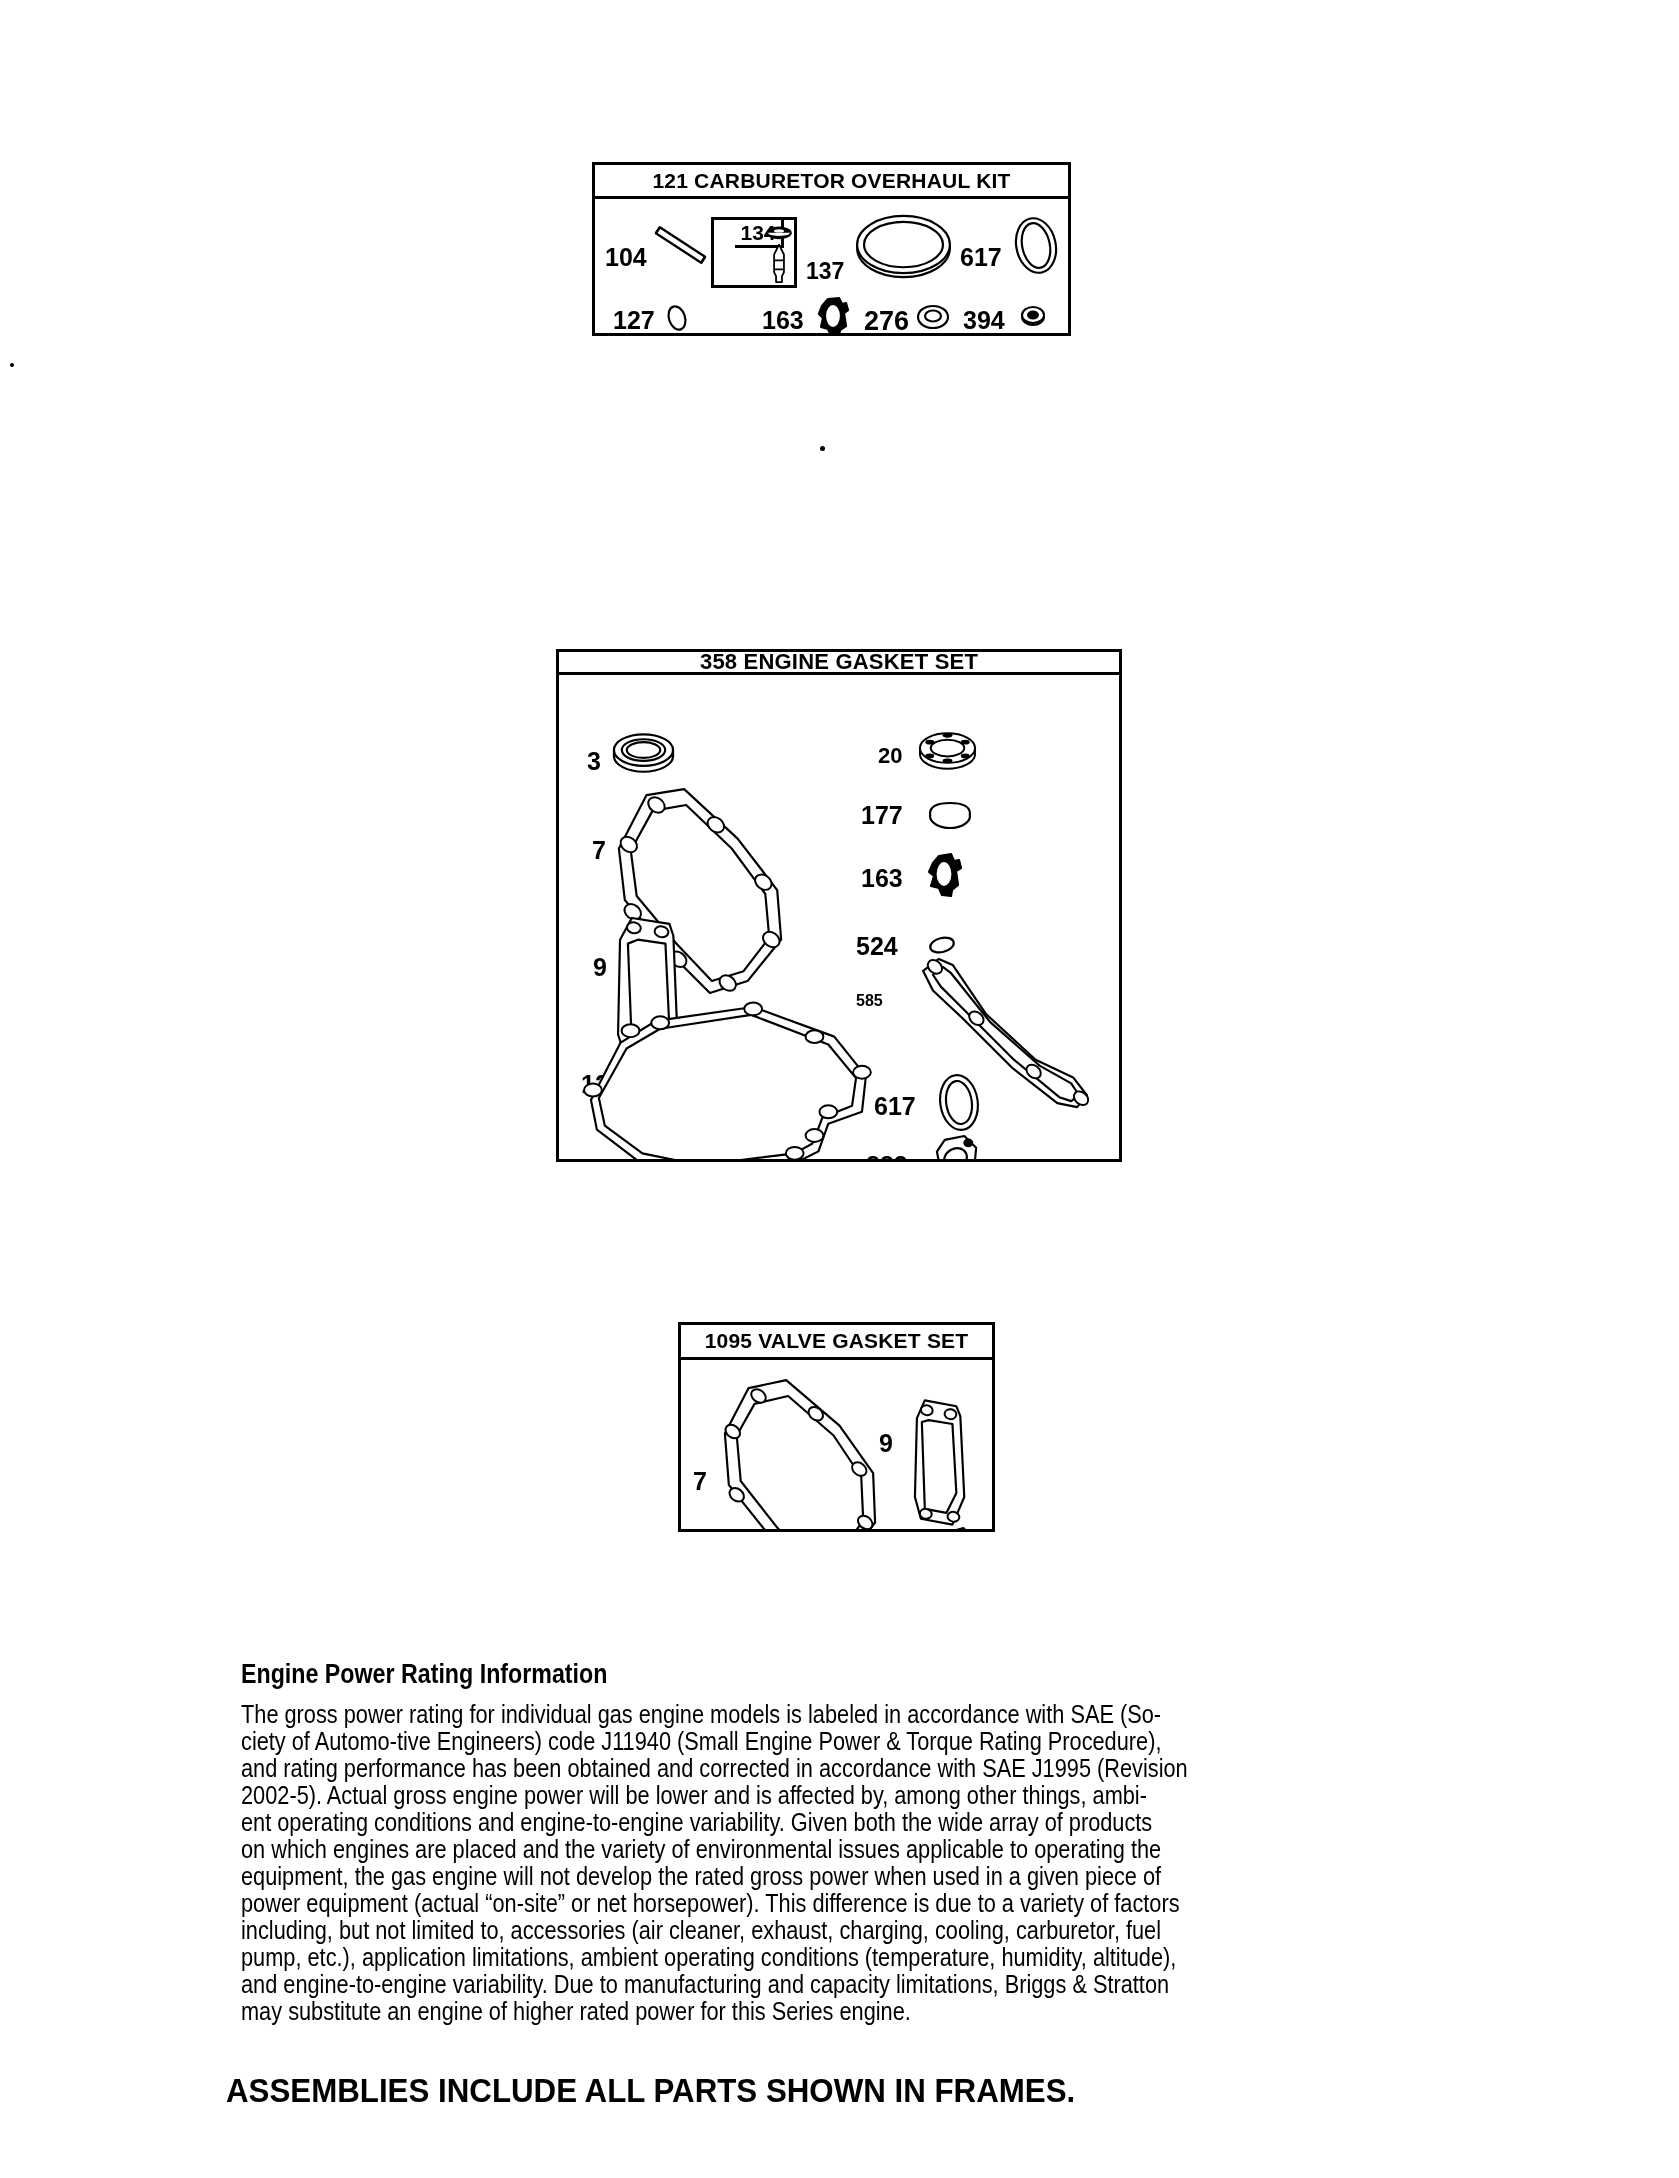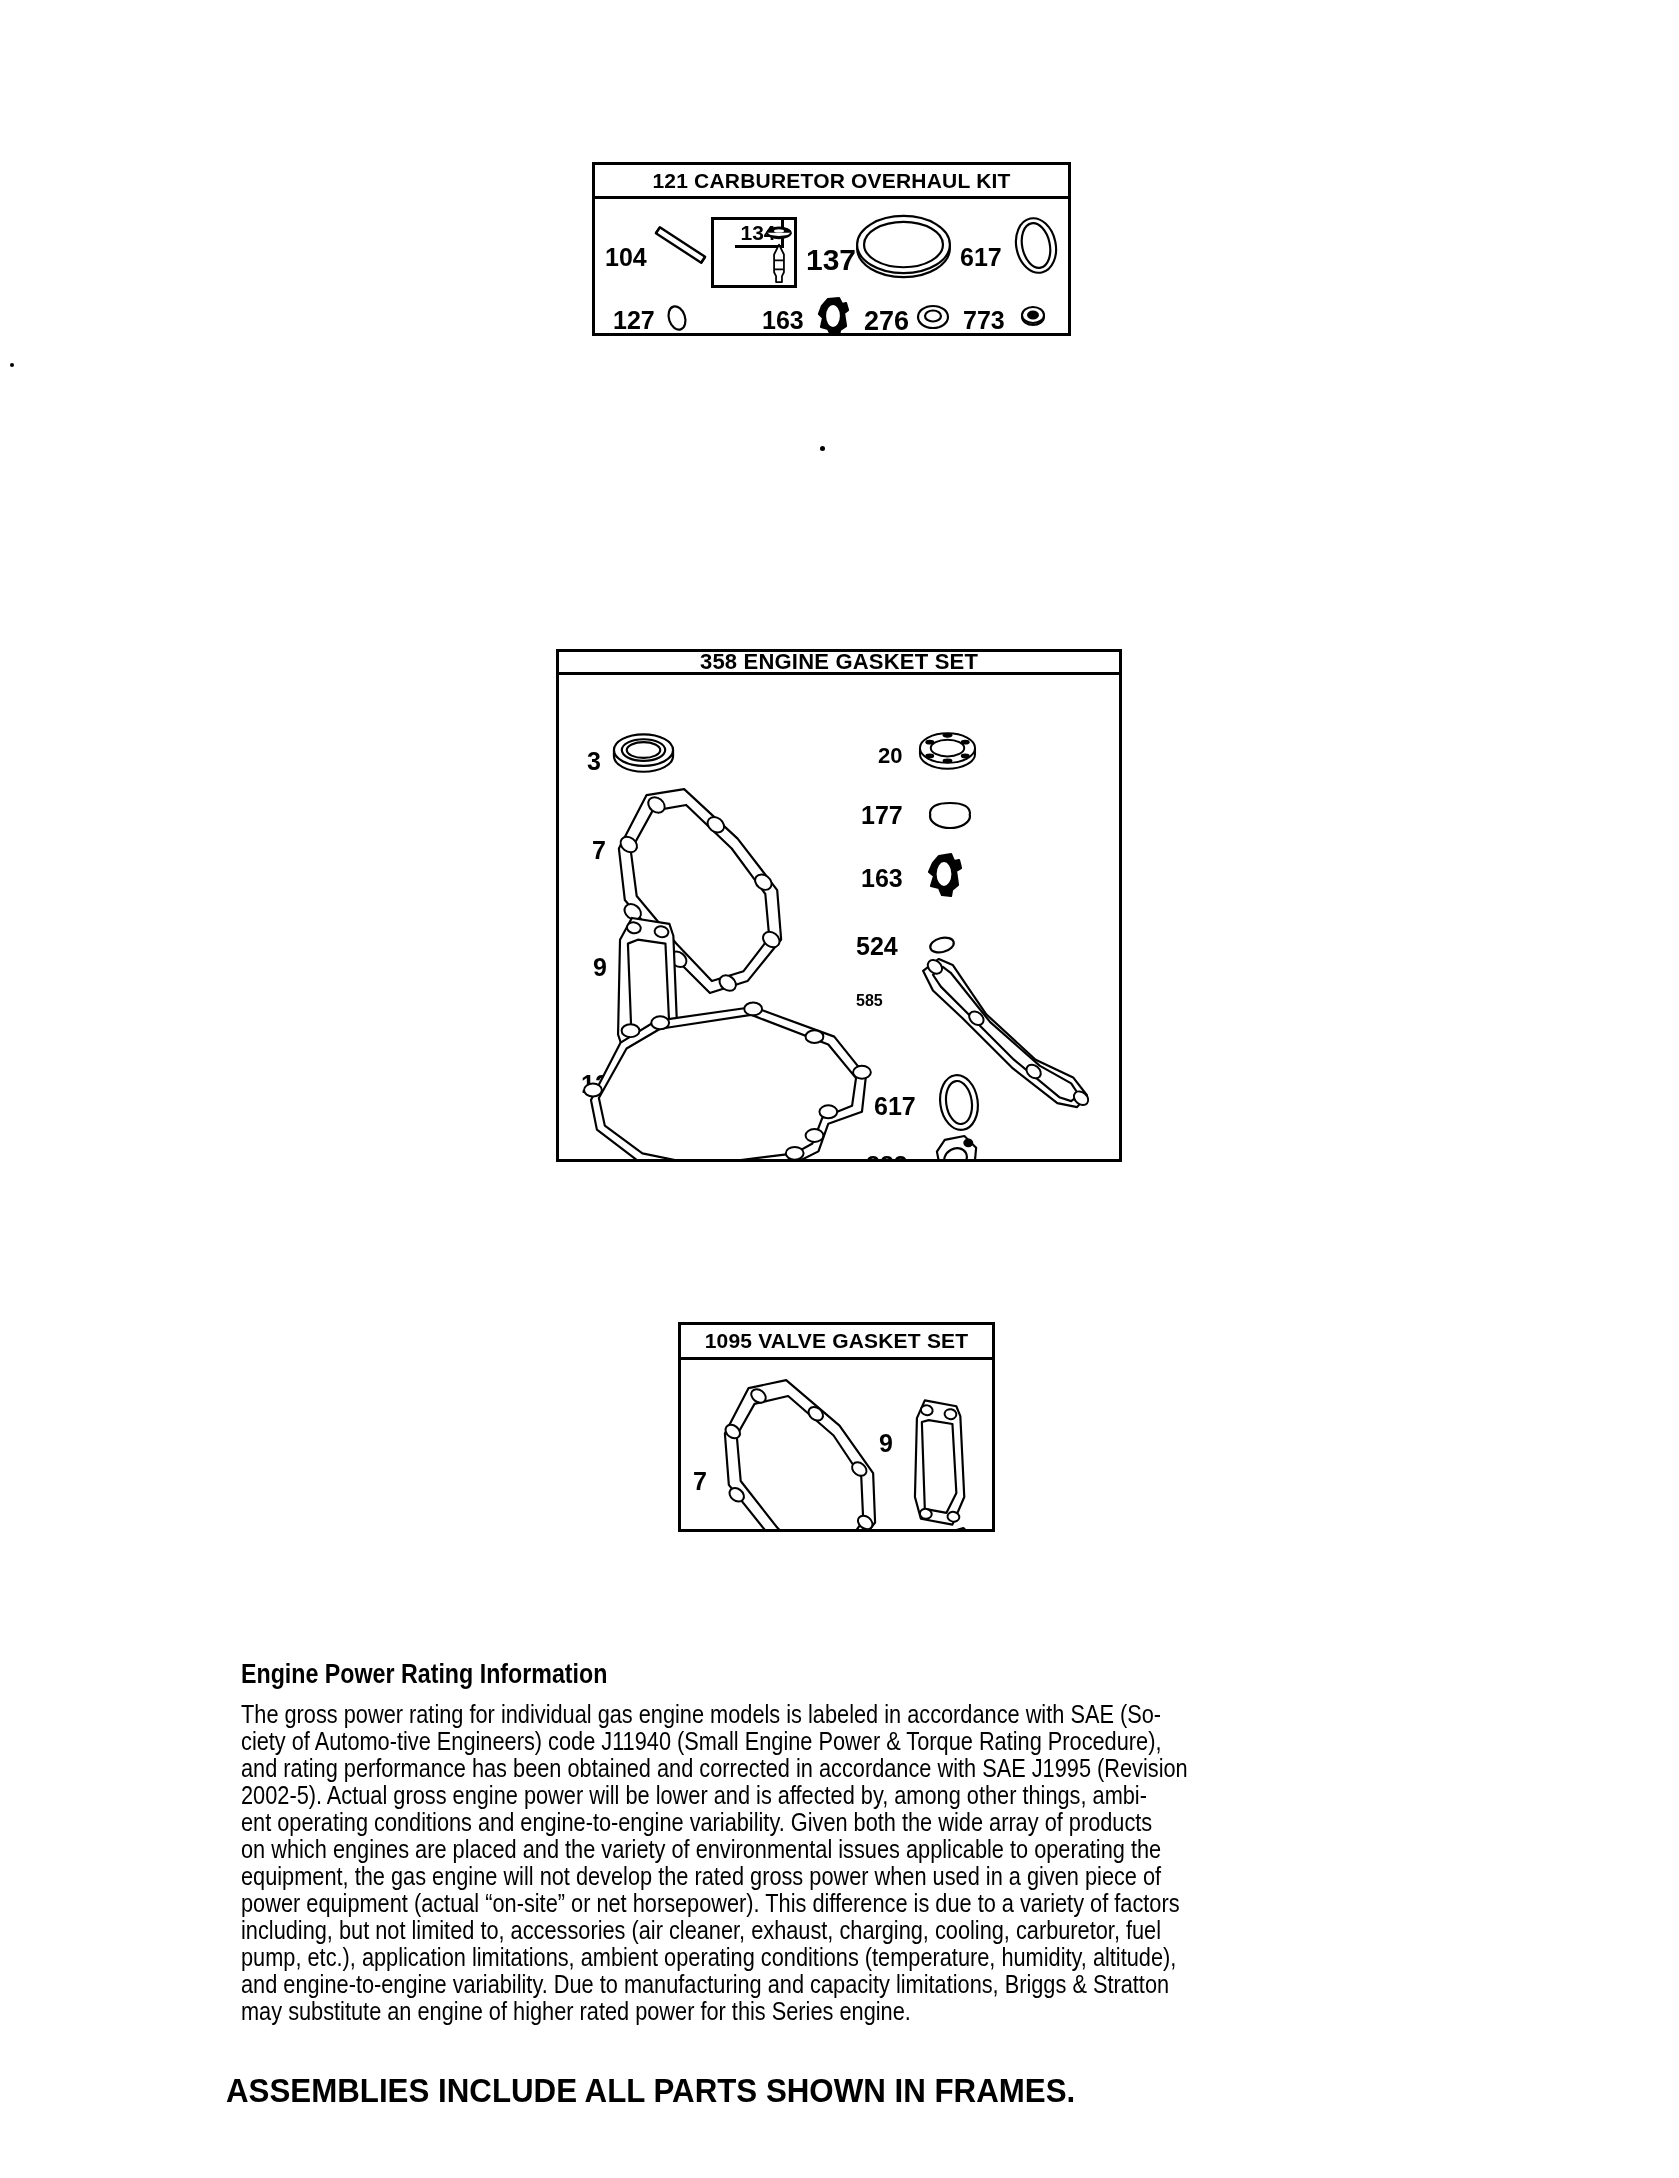--- a/index.html
+++ b/index.html
@@ -164,21 +164,21 @@
               <ellipse cx="17" cy="8" rx="6" ry="2.6" fill="#fff"></ellipse>
               <path d="M5 10 Q5 14 17 14 Q29 14 29 10"></path>
 
               <path d="M17 22 L22 32 L22 50 L20 54 L20 60 L14 60 L14 54 L12 50 L12 32 Z"></path>
               <path d="M12 38 L22 38 M12 47 L22 47"></path>
             </g>
           </svg>
         </div>
       </div>
 
-      <div class="num" style="left:211px; top:46px; font-size:30px;">137</div>
+      <div class="num" style="left:211px; top:61px; font-size:23px;">137</div>
       <div class="art" style="left:259px; top:12px;">
         <svg width="99" height="73" viewBox="0 0 100 74">
           <g fill="#fff" stroke="#000" stroke-width="2.2">
             <ellipse cx="50" cy="38" rx="47" ry="29"></ellipse>
             <ellipse cx="50" cy="34" rx="47" ry="29"></ellipse>
             <ellipse cx="50" cy="34" rx="40" ry="23"></ellipse>
           </g>
         </svg>
       </div>
 
@@ -214,21 +214,21 @@
       <div class="num" style="left:269px; top:109px; font-size:27px;">276</div>
       <div class="art" style="left:321px; top:103px;">
         <svg width="34" height="30" viewBox="0 0 34 30">
           <g fill="#fff" stroke="#000" stroke-width="2.2">
             <ellipse cx="17" cy="15" rx="15" ry="11"></ellipse>
             <ellipse cx="17" cy="14" rx="8" ry="5.5"></ellipse>
           </g>
         </svg>
       </div>
 
-      <div class="num" style="left:368px; top:109px; font-size:25px;">773</div>
+      <div class="num" style="left:368px; top:109px; font-size:25px;">394</div>
       <div class="art" style="left:424px; top:105px;">
         <svg width="28" height="26" viewBox="0 0 28 26">
           <g fill="#fff" stroke="#000" stroke-width="2">
             <ellipse cx="14" cy="13" rx="11" ry="8"></ellipse>
             <ellipse cx="14" cy="11" rx="11" ry="8"></ellipse>
             <ellipse cx="14" cy="11" rx="5" ry="3.5" fill="#000"></ellipse>
           </g>
         </svg>
       </div>
 

